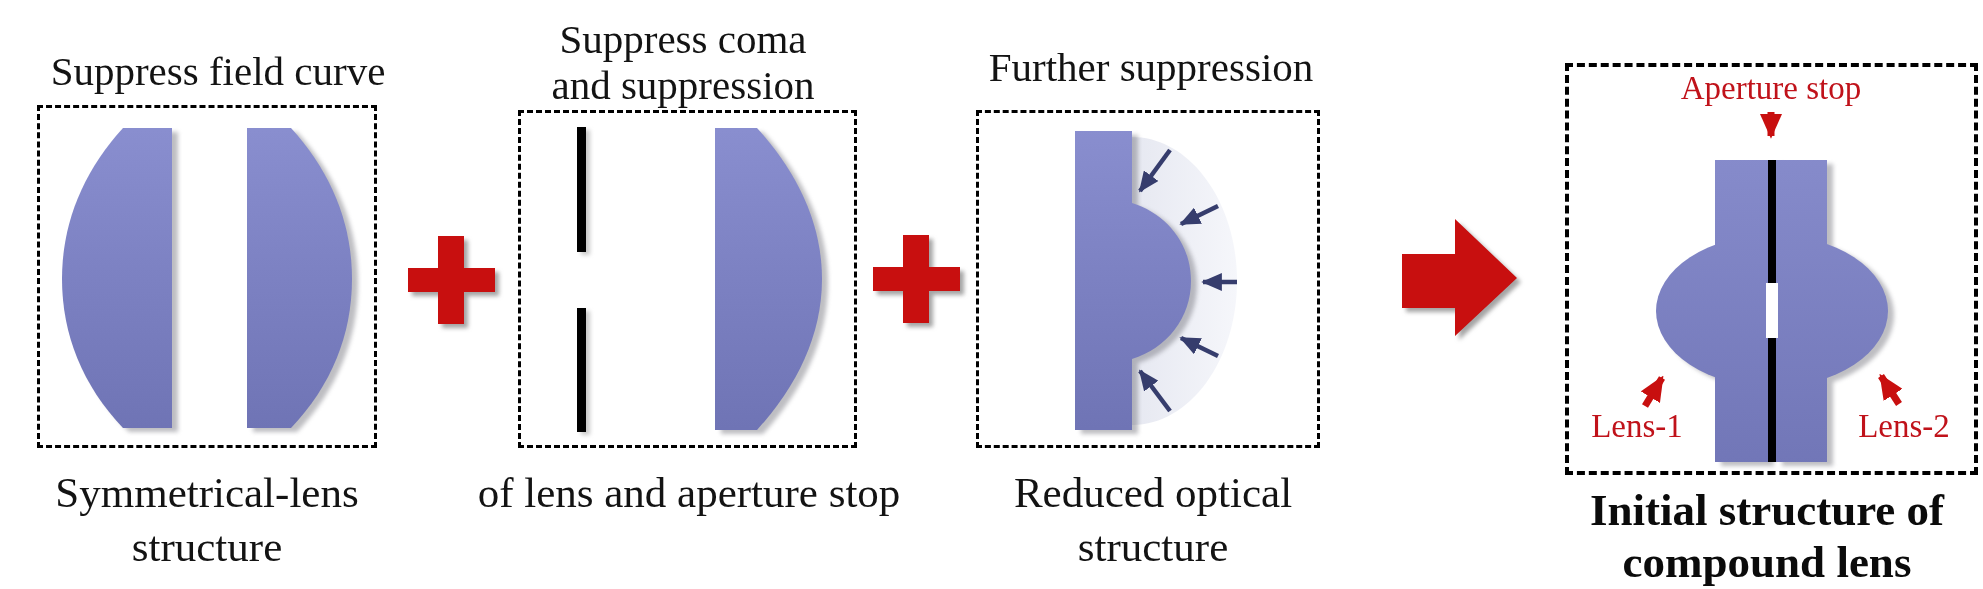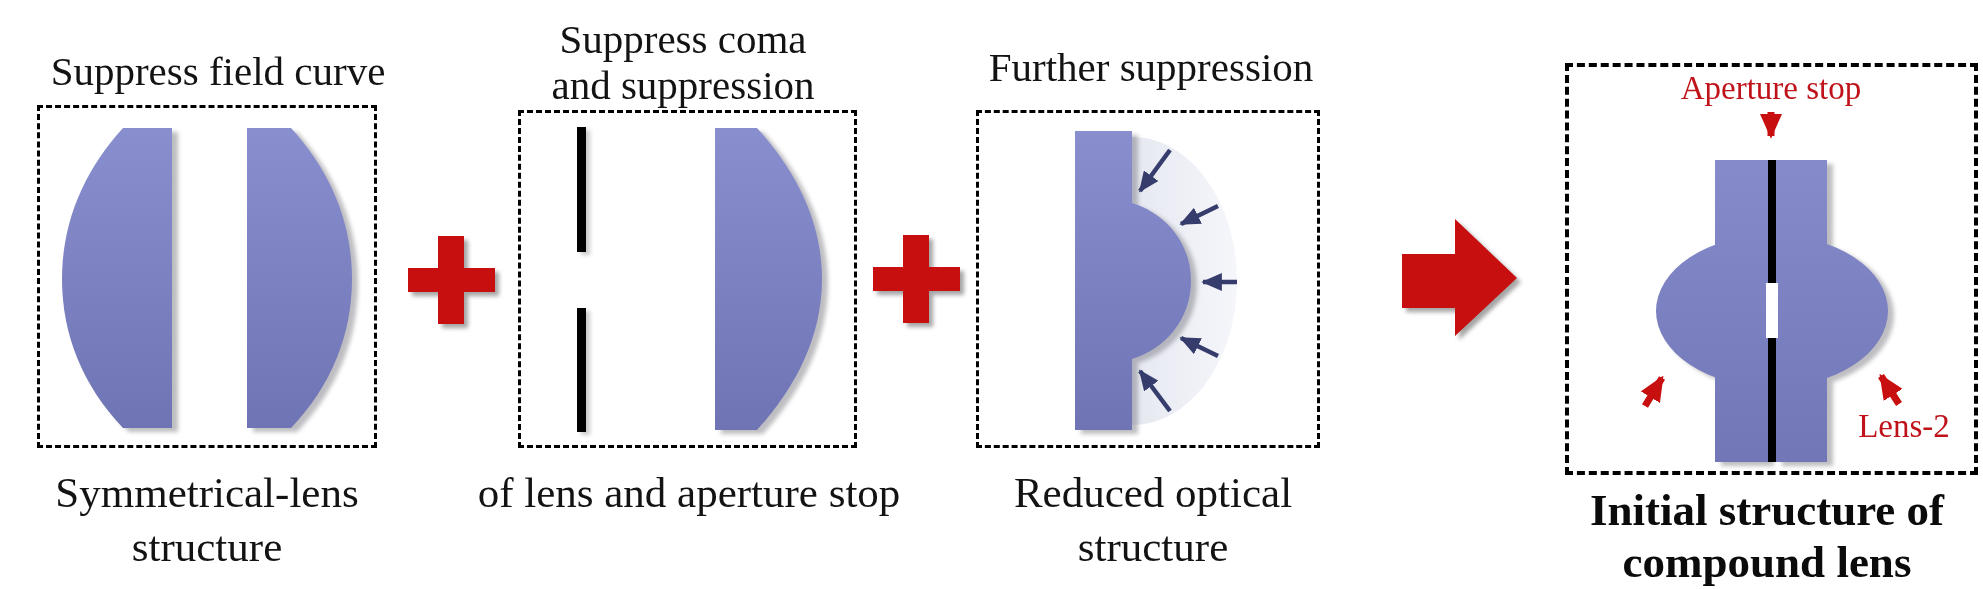--- a/index.html
+++ b/index.html
@@ -131,16 +131,17 @@
     <div>structure</div>
   </div>
 
   <div class="lbl boldlbl" style="left:1549px;top:484px;width:436px;">
     <div>Initial structure of</div>
     <div>compound lens</div>
   </div>
 
   <div class="lbl redlbl" style="left:1651px;top:70px;width:240px;">Aperture stop</div>
 
+  <div class="lbl redlbl" style="left:1567px;top:408px;width:140px;">Lens-1</div>
 
   <div class="lbl redlbl" style="left:1834px;top:408px;width:140px;">Lens-2</div>
 
 </div>
 
 </body></html>

